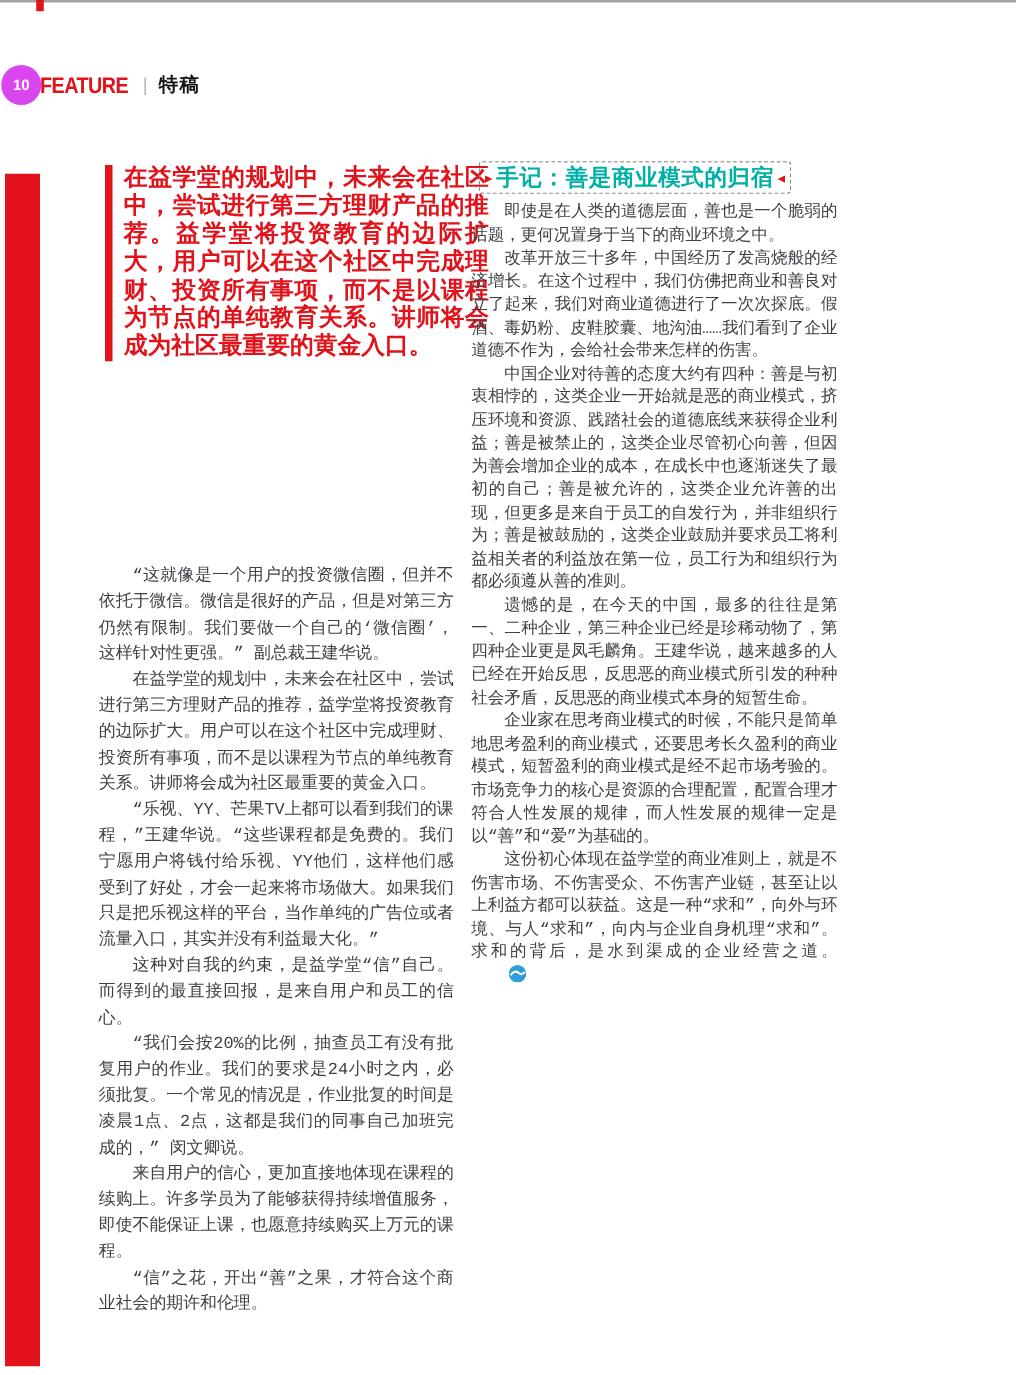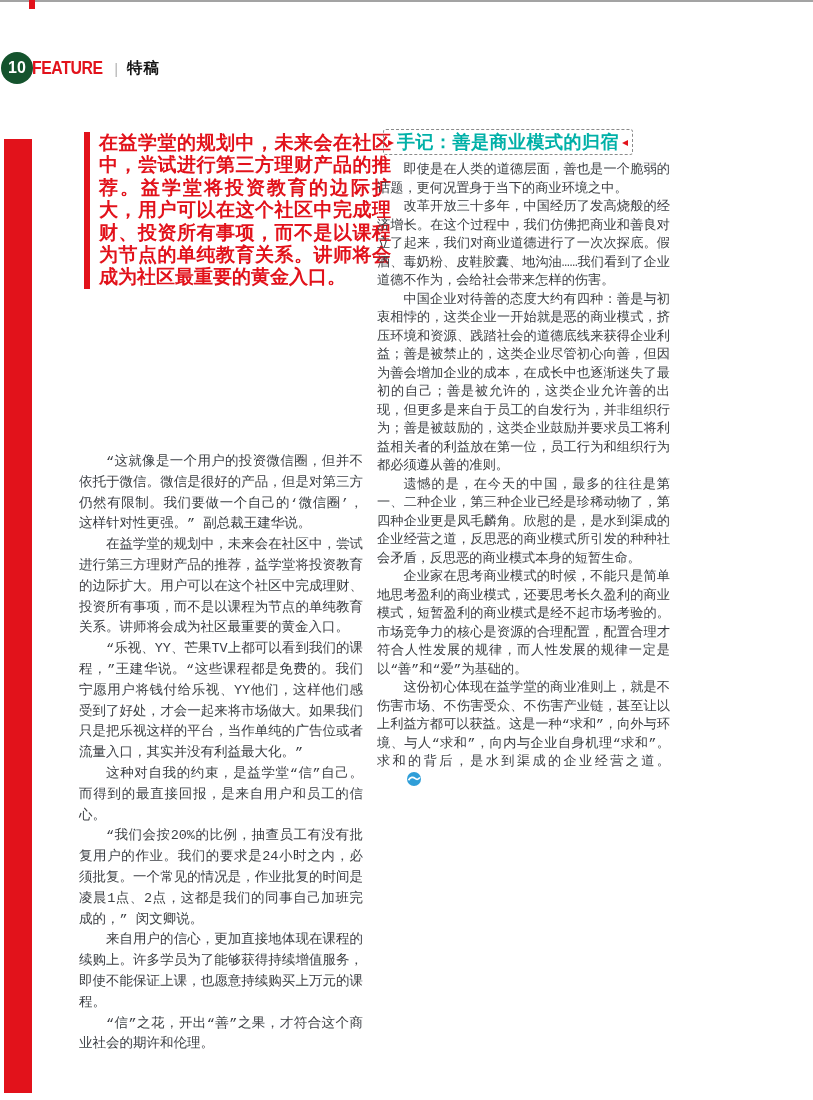--- a/index.html
+++ b/index.html
@@ -7,22 +7,22 @@
     position:relative;width:813px;height:1100px;background:#ffffff;
     margin:0 auto;overflow:hidden;
     font-family:"Liberation Serif","DejaVu Serif",serif;
   }
   .top-edge{position:absolute;left:0;top:0;width:813px;height:2px;background:#a3a3a3;}
   .top-dash{position:absolute;left:29px;top:0;width:6px;height:9px;background:#e2121b;}
 
   
   .page-badge{
     position:absolute;left:1px;top:52px;width:32px;height:32px;border-radius:50%;
-    background:#14532d;color:#fff;display:flex;align-items:center;justify-content:center;
-    font-family:"Liberation Sans","DejaVu Sans",sans-serif;font-weight:700;font-size:16px;
+    background:#d946ef;color:#fff;display:flex;align-items:center;justify-content:center;
+    font-family:"Liberation Sans","DejaVu Sans",sans-serif;font-weight:700;font-size:12px;
   }
   .feature-row{
     position:absolute;left:32px;top:58px;display:flex;align-items:center;
     font-family:"Liberation Sans","DejaVu Sans",sans-serif;
   }
   .feature-en{
     color:#e2121b;font-weight:900;font-size:18px;letter-spacing:-.5px;
     transform:scaleX(.88);transform-origin:left center;
   }
   .feature-div{color:#b5b5b5;font-size:15px;margin:0 9px 0 2px;font-weight:400;}
@@ -99,21 +99,21 @@
 
   <div class="col col-right">
     <div class="title-box">
       <span class="arrow">▸</span>
       <span class="t">手记：善是商业模式的归宿</span>
       <span class="arrow">◂</span>
     </div>
     <p>即使是在人类的道德层面，善也是一个脆弱的话题，更何况置身于当下的商业环境之中。</p>
     <p>改革开放三十多年，中国经历了发高烧般的经济增长。在这个过程中，我们仿佛把商业和善良对立了起来，我们对商业道德进行了一次次探底。假酒、毒奶粉、皮鞋胶囊、地沟油……我们看到了企业道德不作为，会给社会带来怎样的伤害。</p>
     <p>中国企业对待善的态度大约有四种：善是与初衷相悖的，这类企业一开始就是恶的商业模式，挤压环境和资源、践踏社会的道德底线来获得企业利益；善是被禁止的，这类企业尽管初心向善，但因为善会增加企业的成本，在成长中也逐渐迷失了最初的自己；善是被允许的，这类企业允许善的出现，但更多是来自于员工的自发行为，并非组织行为；善是被鼓励的，这类企业鼓励并要求员工将利益相关者的利益放在第一位，员工行为和组织行为都必须遵从善的准则。</p>
-    <p>遗憾的是，在今天的中国，最多的往往是第一、二种企业，第三种企业已经是珍稀动物了，第四种企业更是凤毛麟角。欣慰的是，是水到渠成的企业经营之道，反思恶的商业模式所引发的种种社会矛盾，反思恶的商业模式本身的短暂生命。</p>
+    <p>遗憾的是，在今天的中国，最多的往往是第一、二种企业，第三种企业已经是珍稀动物了，第四种企业更是凤毛麟角。王建华说，越来越多的人已经在开始反思，反思恶的商业模式所引发的种种社会矛盾，反思恶的商业模式本身的短暂生命。</p>
     <p>企业家在思考商业模式的时候，不能只是简单地思考盈利的商业模式，还要思考长久盈利的商业模式，短暂盈利的商业模式是经不起市场考验的。市场竞争力的核心是资源的合理配置，配置合理才符合人性发展的规律，而人性发展的规律一定是以“善”和“爱”为基础的。</p>
     <p><span>这份初心体现在益学堂的商业准则上，就是不伤害市场、不伤害受众、不伤害产业链，甚至让以上利益方都可以获益。这是一种“求和”，向外与环境、与人“求和”，向内与企业自身机理“求和”。求和的背后，是水到渠成的企业经营之道。</span><span class="end-mark"><svg width="14" height="14" viewBox="0 0 14 14">
             <circle cx="7" cy="7" r="7" fill="#2f9ed8"></circle>
             <path d="M1.5 8.2 C3.5 4.8 6 4.6 8 6.4 C9.8 8 11.5 7.4 12.8 5.4" stroke="#ffffff" stroke-width="1.7" fill="none"></path>
           </svg></span></p>
   </div>
 
 </div>
 
 </body></html>

